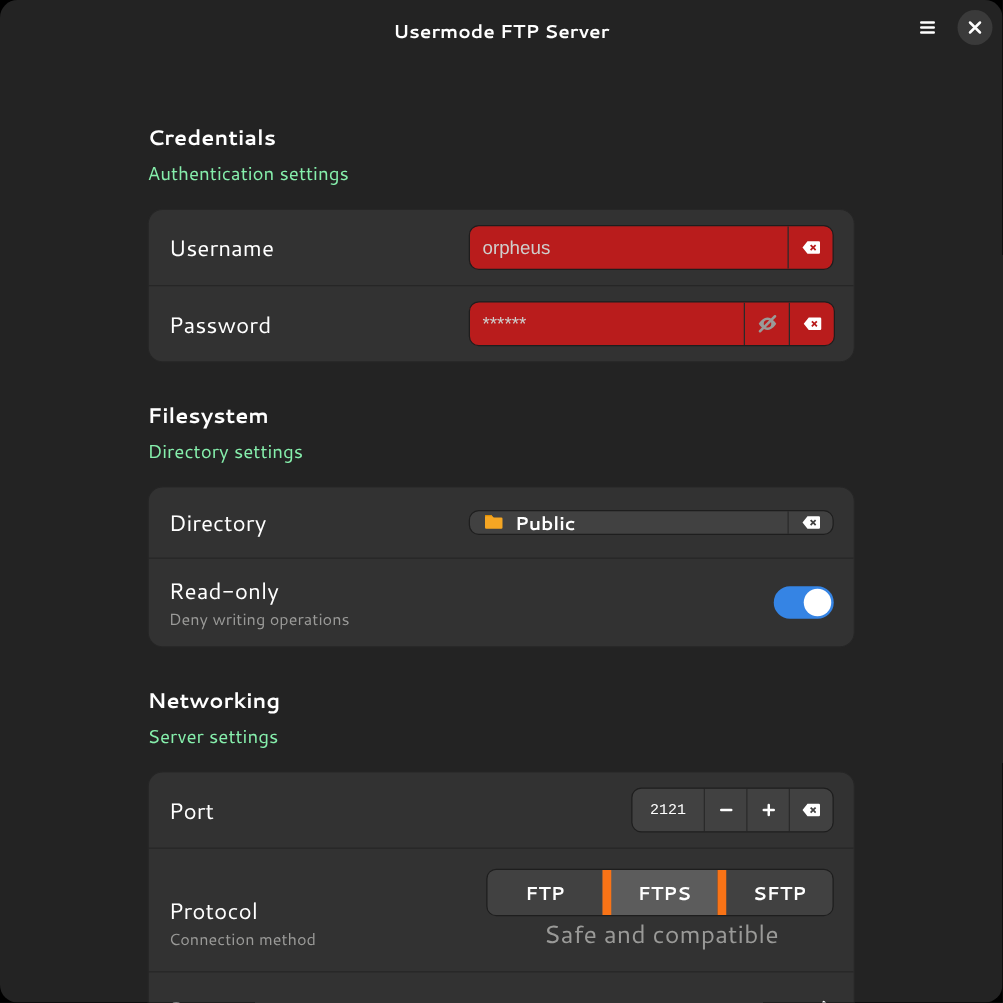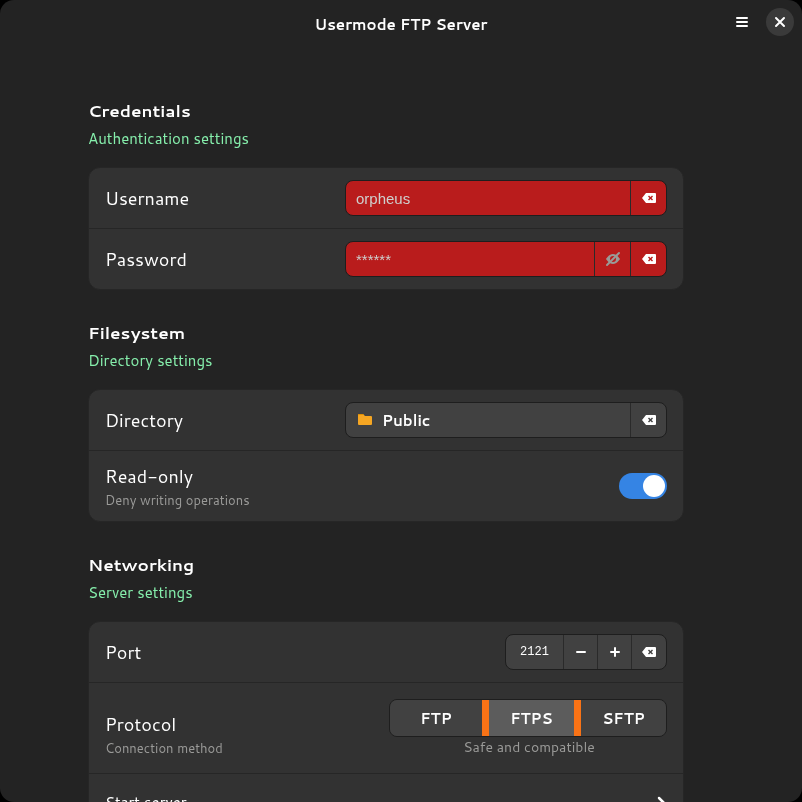--- a/index.html
+++ b/index.html
@@ -4,52 +4,52 @@
 <style>
   * { box-sizing: border-box; margin: 0; padding: 0; }
   html, body { width: 802px; height: 802px; background: #000; font-family: -apple-system, "Segoe UI", Cantarell, Ubuntu, sans-serif; color: #fff; }
   .window { width: 802px; height: 802px; background: #232323; border-radius: 14px; overflow: hidden; display: flex; flex-direction: column; }
   .titlebar { display: flex; align-items: center; justify-content: center; height: 48px; position: relative; }
   .titlebar-title { font-weight: 700; font-size: 15px; color: #fff; }
   .titlebar-controls { position: absolute; right: 8px; top: 8px; display: flex; gap: 10px; align-items: center; }
   .menu-btn, .close-btn { width: 28px; height: 28px; border-radius: 50%; display: flex; align-items: center; justify-content: center; cursor: pointer; }
   .menu-btn { background: transparent; }
   .close-btn { background: #3a3a3a; }
-  .content { flex: 1; overflow-y: auto; padding: 20px 118px 40px 88px; }
+  .content { flex: 1; overflow-y: auto; padding: 20px 118px 40px 118px; }
   .section { margin-top: 30px; }
   .section:first-child { margin-top: 30px; }
   .section-title { font-weight: 700; font-size: 17px; color: #fff; }
   .section-sub { color: #86efac; font-size: 15px; margin-top: 6px; }
   .card { margin-top: 18px; background: #323232; border-radius: 12px; border: 1px solid #262626; overflow: hidden; }
   .row { display: flex; align-items: center; padding: 12px 16px; border-top: 1px solid #262626; min-height: 56px; }
   .row:first-child { border-top: none; }
   .row-label { flex: 0 0 240px; }
   .row-label .lbl { color: #fff; font-size: 18px; }
   .row-label .sublbl { color: #9a9a98; font-size: 13px; margin-top: 2px; }
   .row-control { flex: 1; display: flex; justify-content: flex-end; align-items: center; gap: 6px; }
   .text-input-wrap { flex: 1; display: flex; align-items: center; background: #b91c1c; border-radius: 8px; border: 1px solid #1e1e1e; height: 36px; overflow: hidden; }
   .text-input { flex: 1; background: transparent; border: none; padding: 0 10px; color: #cfcfcd; font-size: 15px; outline: none; }
   .text-input::placeholder { color: #9a9a98; }
   .input-icon-btn { width: 36px; height: 34px; display: flex; align-items: center; justify-content: center; cursor: pointer; border-left: 1px solid #2a2a2a; }
-  .dir-display { flex: 1; display: flex; align-items: center; background: #414141; border-radius: 8px; border: 1px solid #1e1e1e; height: 36px; overflow: hidden; cursor: pointer; }
+  .dir-display { flex: 1; display: flex; align-items: center; background: #414141; border-radius: 8px; border: 1px solid #1e1e1e; height: 20px; overflow: hidden; cursor: pointer; }
   .dir-text { flex: 1; display: flex; align-items: center; gap: 8px; padding: 0 10px; }
   .dir-folder-icon { color: #f5a623; }
   .dir-name { font-weight: 700; color: #fff; font-size: 15px; }
   .switch { width: 48px; height: 26px; border-radius: 13px; background: #3584e4; position: relative; cursor: pointer; }
   .switch-knob { position: absolute; width: 22px; height: 22px; border-radius: 50%; background: #fff; top: 2px; right: 2px; }
   .spin-wrap { display: flex; align-items: center; background: #414141; border-radius: 8px; border: 1px solid #1e1e1e; height: 36px; overflow: hidden; }
   .spin-input { width: 58px; background: transparent; border: none; color: #fff; font-size: 12px; text-align: center; outline: none; border-right: 1px solid #2a2a2a; height: 100%; font-family: Liberation Mono, monospace; }
   .spin-btn { width: 34px; height: 34px; display: flex; align-items: center; justify-content: center; cursor: pointer; border-right: 1px solid #2a2a2a; font-size: 18px; color: #fff; }
   .spin-btn:last-child { border-right: none; }
   .protocol-col { flex: 1; display: flex; flex-direction: column; align-items: flex-end; gap: 0; }
   .seg-group { display: flex; border-radius: 8px; overflow: hidden; border: 1px solid #1e1e1e; }
   .seg-btn { width: 92px; height: 36px; background: #414141; display: flex; align-items: center; justify-content: center; font-weight: 700; font-size: 15px; color: #fff; cursor: pointer; border-left: 7px solid #f97316; }
   .seg-btn:first-child { border-left: none; }
   .seg-btn.selected { background: #5c5c5c; }
-  .protocol-hint { color: #9a9a98; font-size: 14px; text-align: center; width: 276px; }
+  .protocol-hint { color: #9a9a98; font-size: 20px; text-align: center; width: 276px; }
   .start-row { display: flex; align-items: center; justify-content: space-between; padding: 18px 16px; border-top: 1px solid #262626; cursor: pointer; }
   .start-row .lbl { color: #fff; font-size: 15px; }
   .chevron { color: #fff; }
   svg { display: block; }
 </style>
 </head>
 <body>
 
 <div class="window">
 

